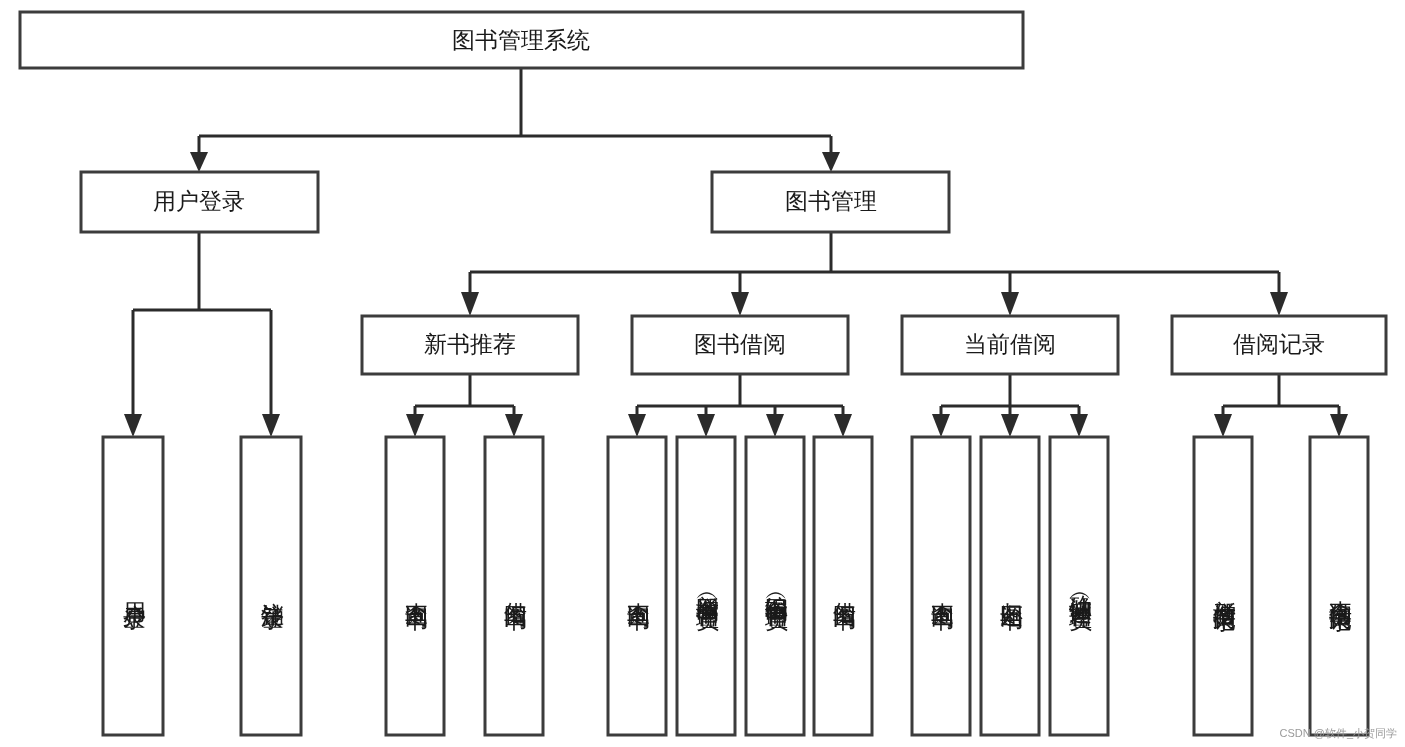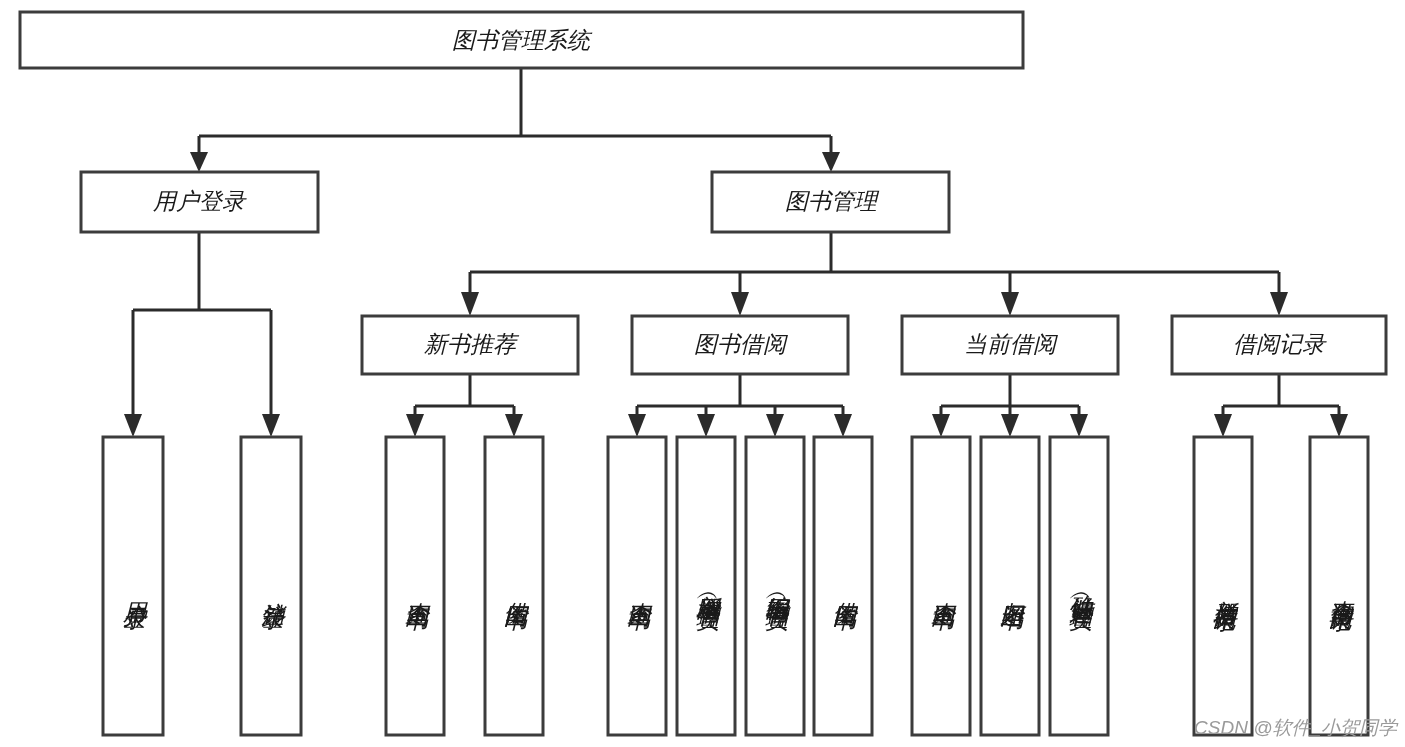--- a/index.html
+++ b/index.html
@@ -11,21 +11,20 @@
     width: 1405px;
     height: 747px;
     font-family: "Liberation Sans", "DejaVu Sans", sans-serif;
     overflow: hidden;
     position: relative;
   }
   #diagram-root {
     position: relative;
     width: 1405px;
     height: 747px;
-    font-style: italic;
   }
   svg.flow {
     position: absolute;
     top: 0;
     left: 0;
     width: 1405px;
     height: 747px;
   }
   .node-box {
     fill: #ffffff;
@@ -55,21 +54,21 @@
     font-size: 23px;
     writing-mode: vertical-rl;
     text-orientation: upright;
     letter-spacing: 2px;
   }
   .watermark {
     position: absolute;
     right: 8px;
     bottom: 6px;
     font-family: "Liberation Sans", "DejaVu Sans", sans-serif;
-    font-size: 19px;
+    font-size: 11px;
     color: #9a9a9a;
     white-space: nowrap;
     pointer-events: none;
   }
 </style>
 </head>
 <body>
 
 <div id="diagram-root">
 

